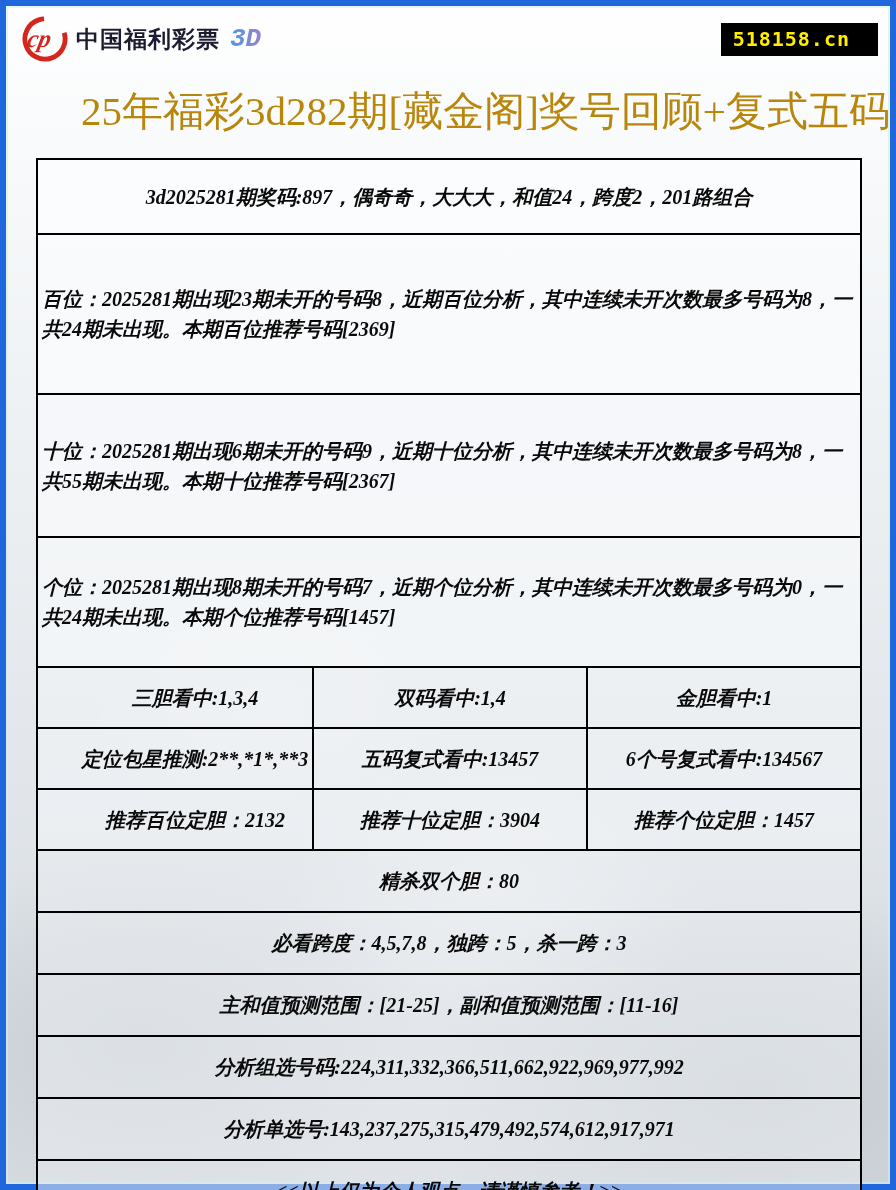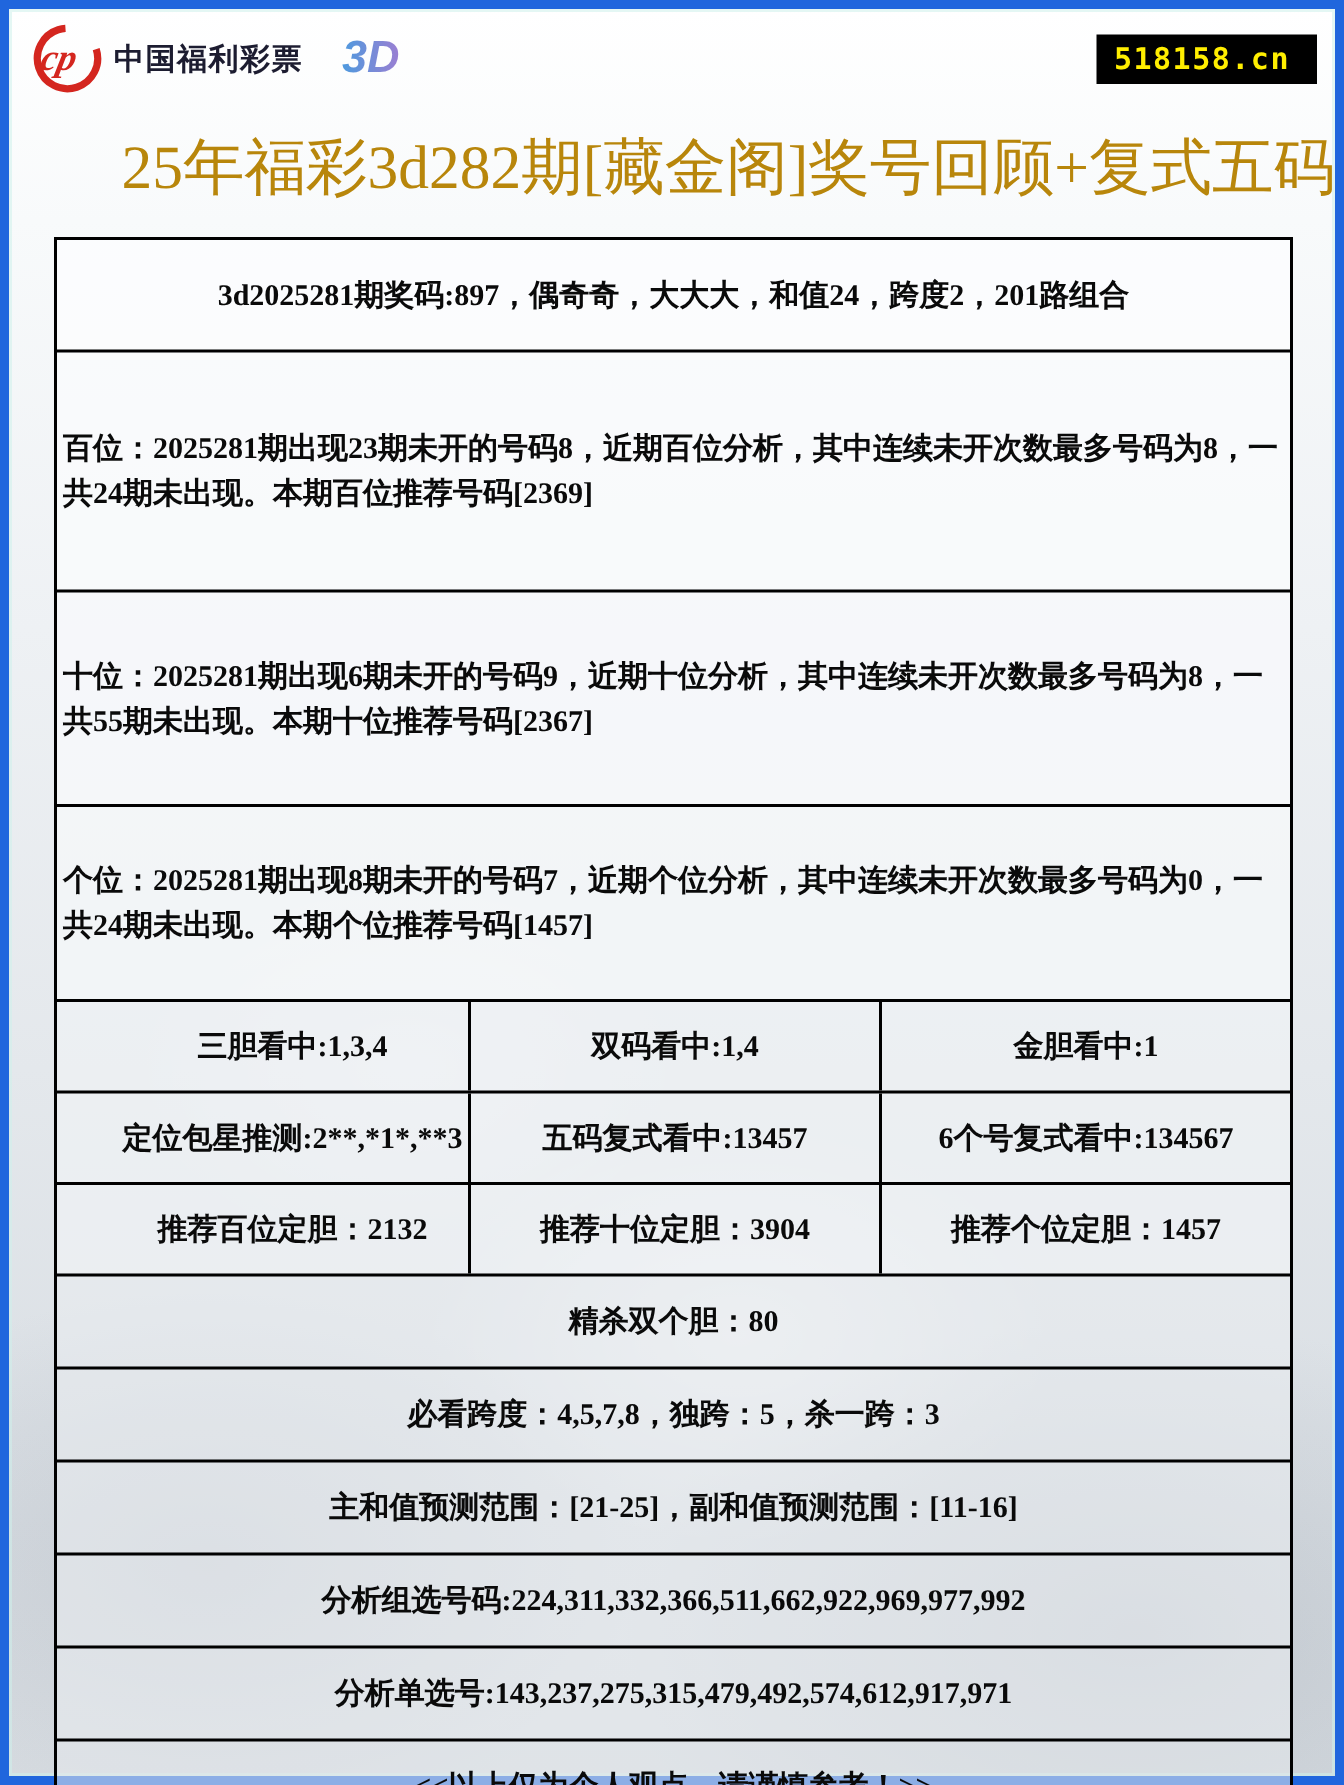--- a/index.html
+++ b/index.html
@@ -18,51 +18,51 @@
       radial-gradient(260px 180px at 30% 60%, rgba(255,255,255,0.4), rgba(255,255,255,0) 70%),
       linear-gradient(180deg,#ffffff 0%,#f8fafb 12%,#eef1f4 35%,#e4e8ec 60%,#dbe0e5 80%,#d7dce1 100%);
     box-shadow: inset 0 0 0 2px rgba(205,240,235,0.55);
   }
   
   .header{ position:relative; height:62px; padding-top:12px; }
   .logo{ position:absolute; left:16px; top:10px; display:flex; align-items:center; gap:8px; }
   .logo-mark{ width:46px; height:46px; flex:0 0 auto; }
   .brand{
     font-family:Liberation Serif, serif;
-    font-weight:700; font-size:20px; color:#1c1c30; letter-spacing:1px;text-align:center;
+    font-weight:700; font-size:23px; color:#1c1c30; letter-spacing:1px;text-align:center;
   }
   .brand-3d{
-    font-family:Liberation Sans, sans-serif;
-    font-weight:700; font-style:italic; font-size:30px; margin-left:18px;
+    font-family:Liberation Mono, monospace;
+    font-weight:700; font-style:italic; font-size:26px; margin-left:2px;
     background:linear-gradient(90deg,#4e9ade,#9a7fd2);
     -webkit-background-clip:text; background-clip:text; color:transparent;
   }
   .site-badge{
     position:absolute; right:12px; top:17px;
     background:#000; color:#ffee00;
     font-family:"DejaVu Sans Mono","Liberation Mono",monospace;
     font-size:20px; font-weight:700; letter-spacing:1px;
-    padding:4px 18px 5px 12px;
+    padding:4px 28px 5px 12px;
   }
   
   .title{
     margin-top:16px; text-align:right;
     font-size:41px; font-weight:400; color:#b8860b;
     letter-spacing:0px; white-space:nowrap;
   }
   
   .board{
     position:absolute; left:30px; right:28px; top:152px;
     border:2px solid #000;
   }
   .row{
     border-top:2px solid #000;
     display:flex; align-items:center; justify-content:center;
     font-size:20px; font-weight:700; color:#0a0a0a;
-    text-align:center; line-height:30px;
+    text-align:center; line-height:30px;font-style:italic;
   }
   .row:first-child{ border-top:none; }
   .row.left{ justify-content:flex-start; text-align:left; padding:0 4px; }
   .r-summary{ height:73px; background:rgba(252,253,254,0.85); }
   .r-hundreds{ height:160px; background:rgba(250,251,252,0.8); }
   .r-tens{ height:143px; background:rgba(248,249,251,0.8); }
   .r-units{ height:130px; background:rgba(246,248,250,0.75); }
   .r-grid{ height:61px; padding:0; display:grid; grid-template-columns:1fr 1fr 1fr; background:rgba(240,242,245,0.7); }
   .r-grid > div{
     display:flex; align-items:center; justify-content:center;

